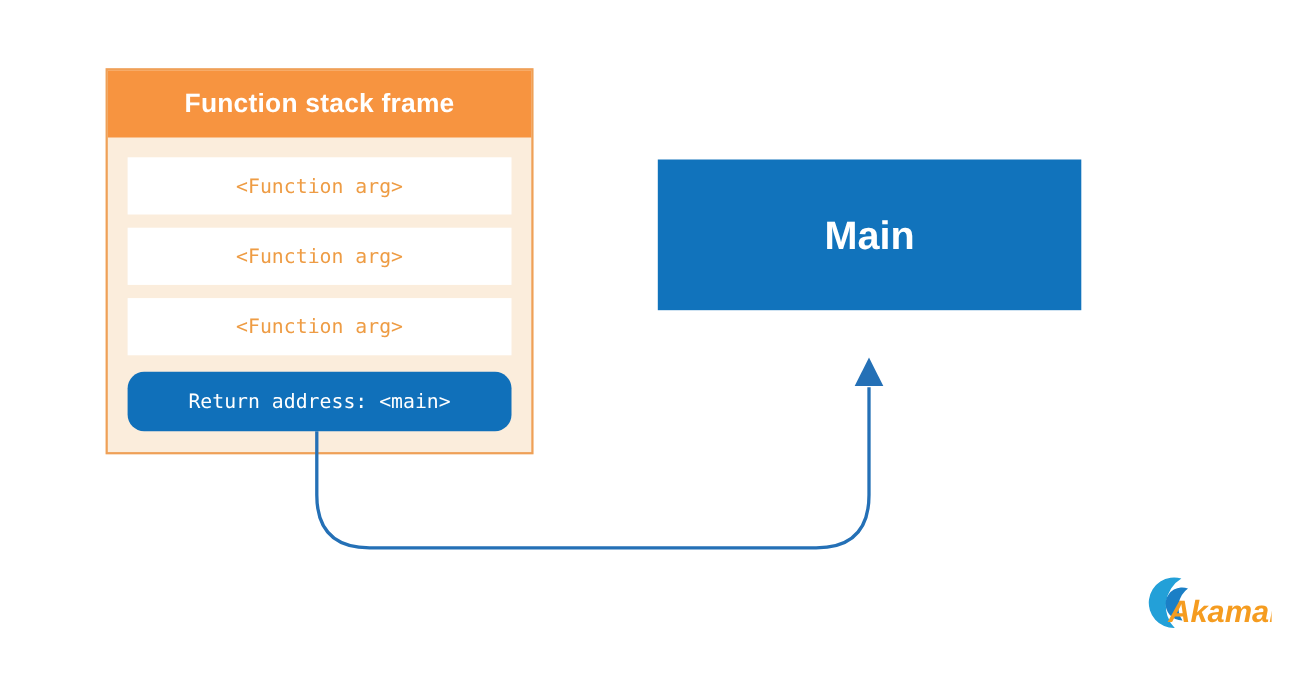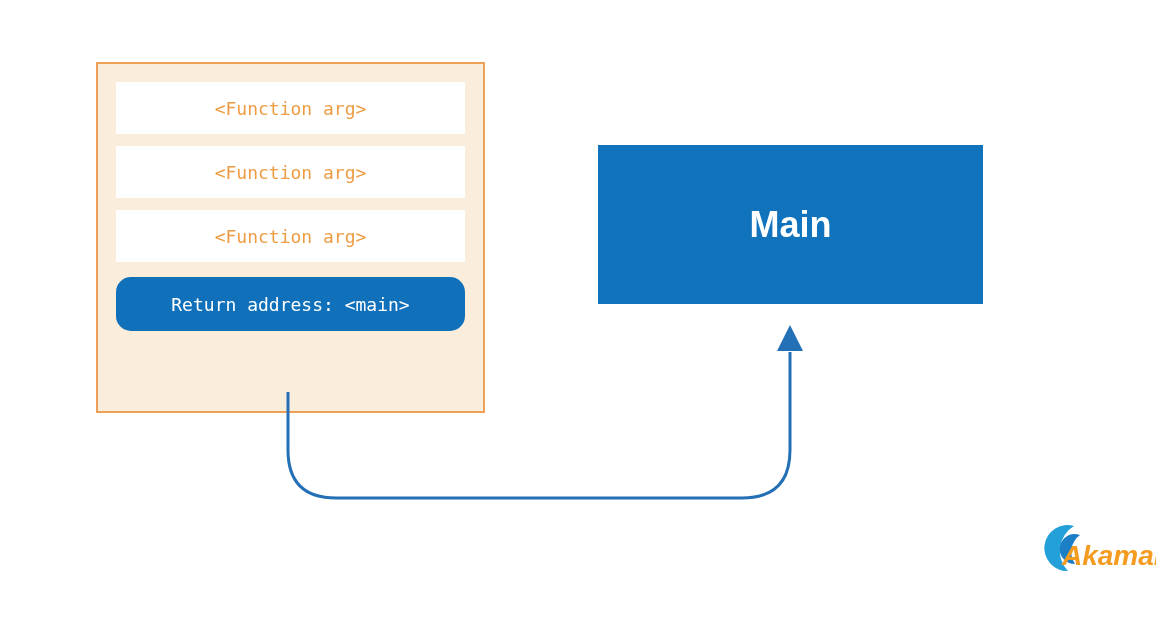--- a/index.html
+++ b/index.html
@@ -60,21 +60,21 @@
     color: #ffffff;
     border-radius: 15px;
   }
 
   
   .main-box {
     position: absolute;
     left: 598px;
     top: 145px;
     width: 385px;
-    height: 159px;
+    height: 137px;
     background: #1173BC;
     color: #ffffff;
     font-size: 36px;
     font-weight: bold;
     display: flex;
     align-items: center;
     justify-content: center;
   }
 
   
@@ -95,20 +95,21 @@
     width: 120px;
     height: 55px;
   }
 </style>
 </head>
 <body>
 
 <div class="canvas">
 
   <div class="stack-box">
+    <div class="stack-header">Function stack frame</div>
     <div class="stack-body">
       <div class="stack-row">&lt;Function arg&gt;</div>
       <div class="stack-row">&lt;Function arg&gt;</div>
       <div class="stack-row">&lt;Function arg&gt;</div>
       <div class="stack-row return">Return address: &lt;main&gt;</div>
     </div>
   </div>
 
   <div class="main-box">
     <span>Main</span>

